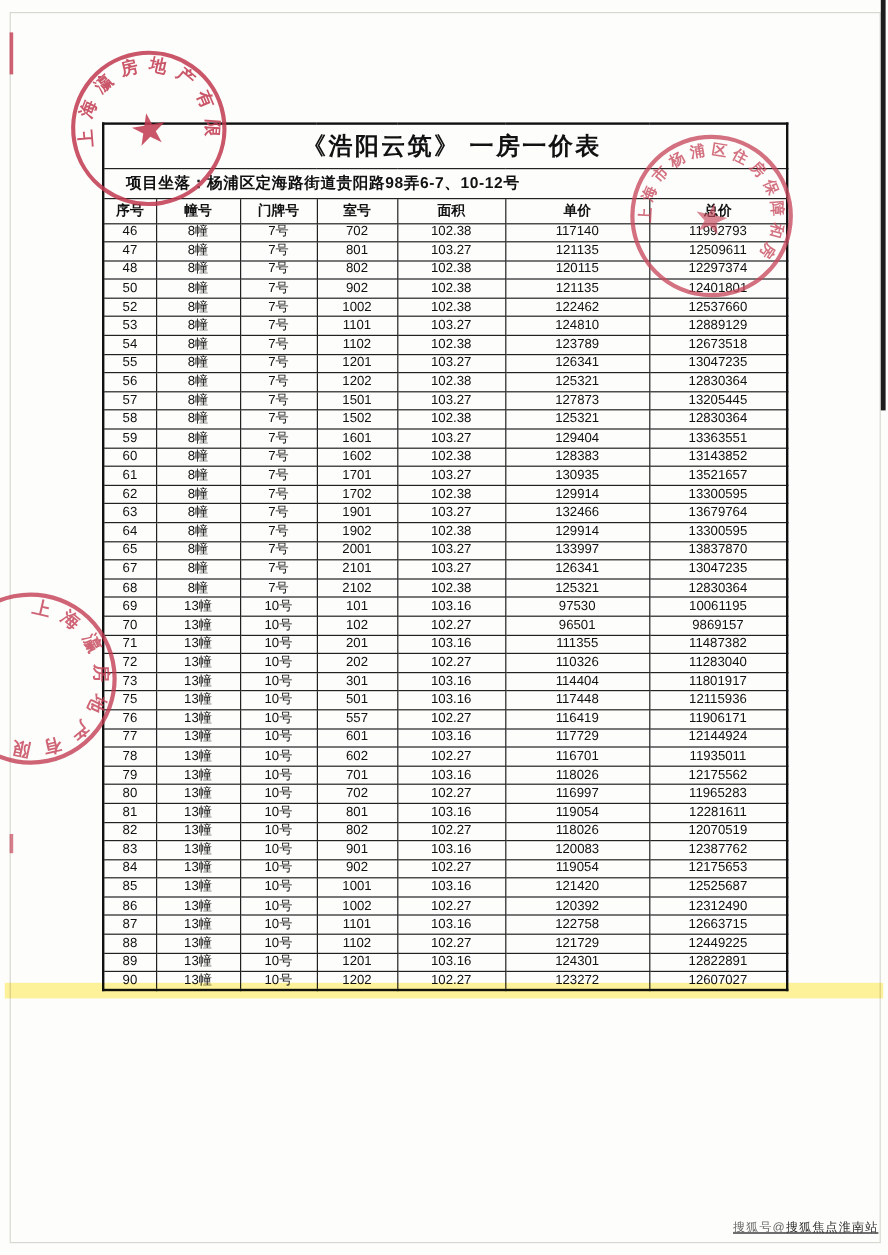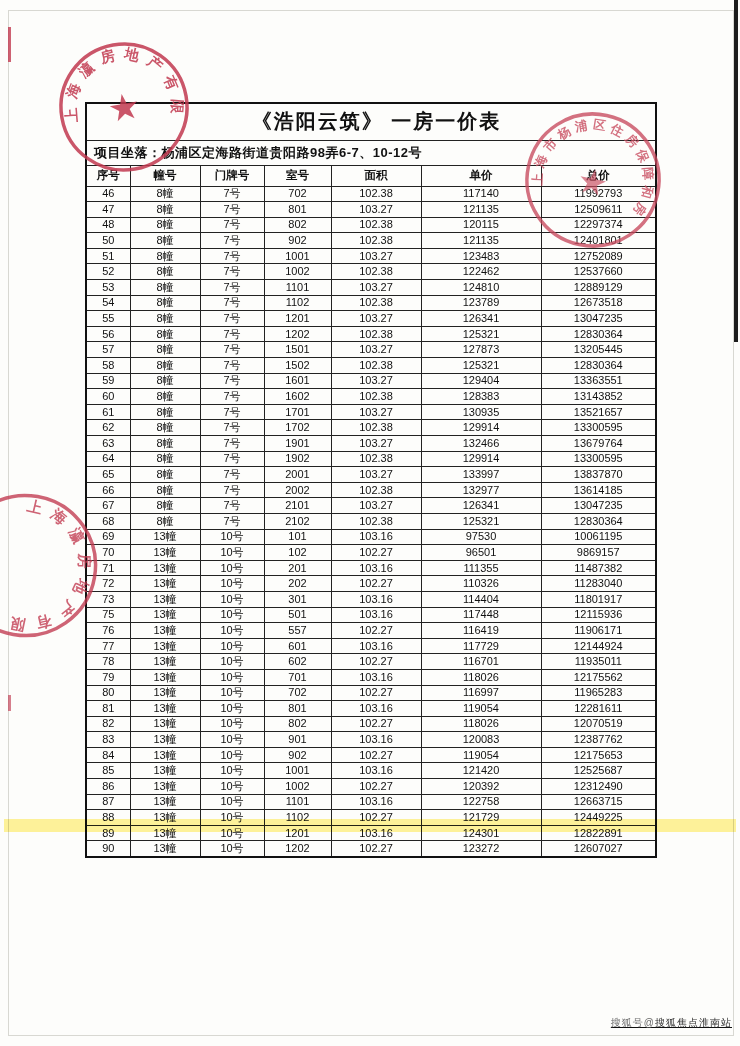--- a/index.html
+++ b/index.html
@@ -32,21 +32,21 @@
   }
   .price-table td, .price-table th {
     border:1px solid #222; text-align:center; color:#111;
     overflow:hidden; white-space:nowrap;
   }
   tr.title-row td {
     height:37px; font-size:20px; font-weight:bold; letter-spacing:2px;padding-left:11px;
   }
   tr.loc-row td {
     height:25px; font-size:13px; font-weight:bold; text-align:left;
-    padding-left:7px; letter-spacing:.5px;
+    padding-left:18px; letter-spacing:.5px;
   }
   tr.head-row th { height:21px; font-size:11.5px; font-weight:bold; }
   tbody.data-body td { height:15.6px; font-size:11px; line-height:1; font-weight:500; }
 
   .yellow-band {
     position:absolute; left:4px; top:819px; width:732px; height:13px;
     background:#ffe94a; opacity:.55; mix-blend-mode:multiply; z-index:5;
     pointer-events:none;
   }
 
@@ -131,29 +131,20 @@
         <tr>
           <td>50</td>
           <td>8幢</td>
           <td>7号</td>
           <td>902</td>
           <td>102.38</td>
           <td>121135</td>
           <td>12401801</td>
         </tr>
         <tr>
-          <td>51</td>
-          <td>8幢</td>
-          <td>7号</td>
-          <td>1001</td>
-          <td>103.27</td>
-          <td>123483</td>
-          <td>12752089</td>
-        </tr>
-        <tr>
           <td>52</td>
           <td>8幢</td>
           <td>7号</td>
           <td>1002</td>
           <td>102.38</td>
           <td>122462</td>
           <td>12537660</td>
         </tr>
         <tr>
           <td>53</td>
@@ -264,29 +255,20 @@
           <td>13300595</td>
         </tr>
         <tr>
           <td>65</td>
           <td>8幢</td>
           <td>7号</td>
           <td>2001</td>
           <td>103.27</td>
           <td>133997</td>
           <td>13837870</td>
-        </tr>
-        <tr>
-          <td>66</td>
-          <td>8幢</td>
-          <td>7号</td>
-          <td>2002</td>
-          <td>102.38</td>
-          <td>132977</td>
-          <td>13614185</td>
         </tr>
         <tr>
           <td>67</td>
           <td>8幢</td>
           <td>7号</td>
           <td>2101</td>
           <td>103.27</td>
           <td>126341</td>
           <td>13047235</td>
         </tr>

